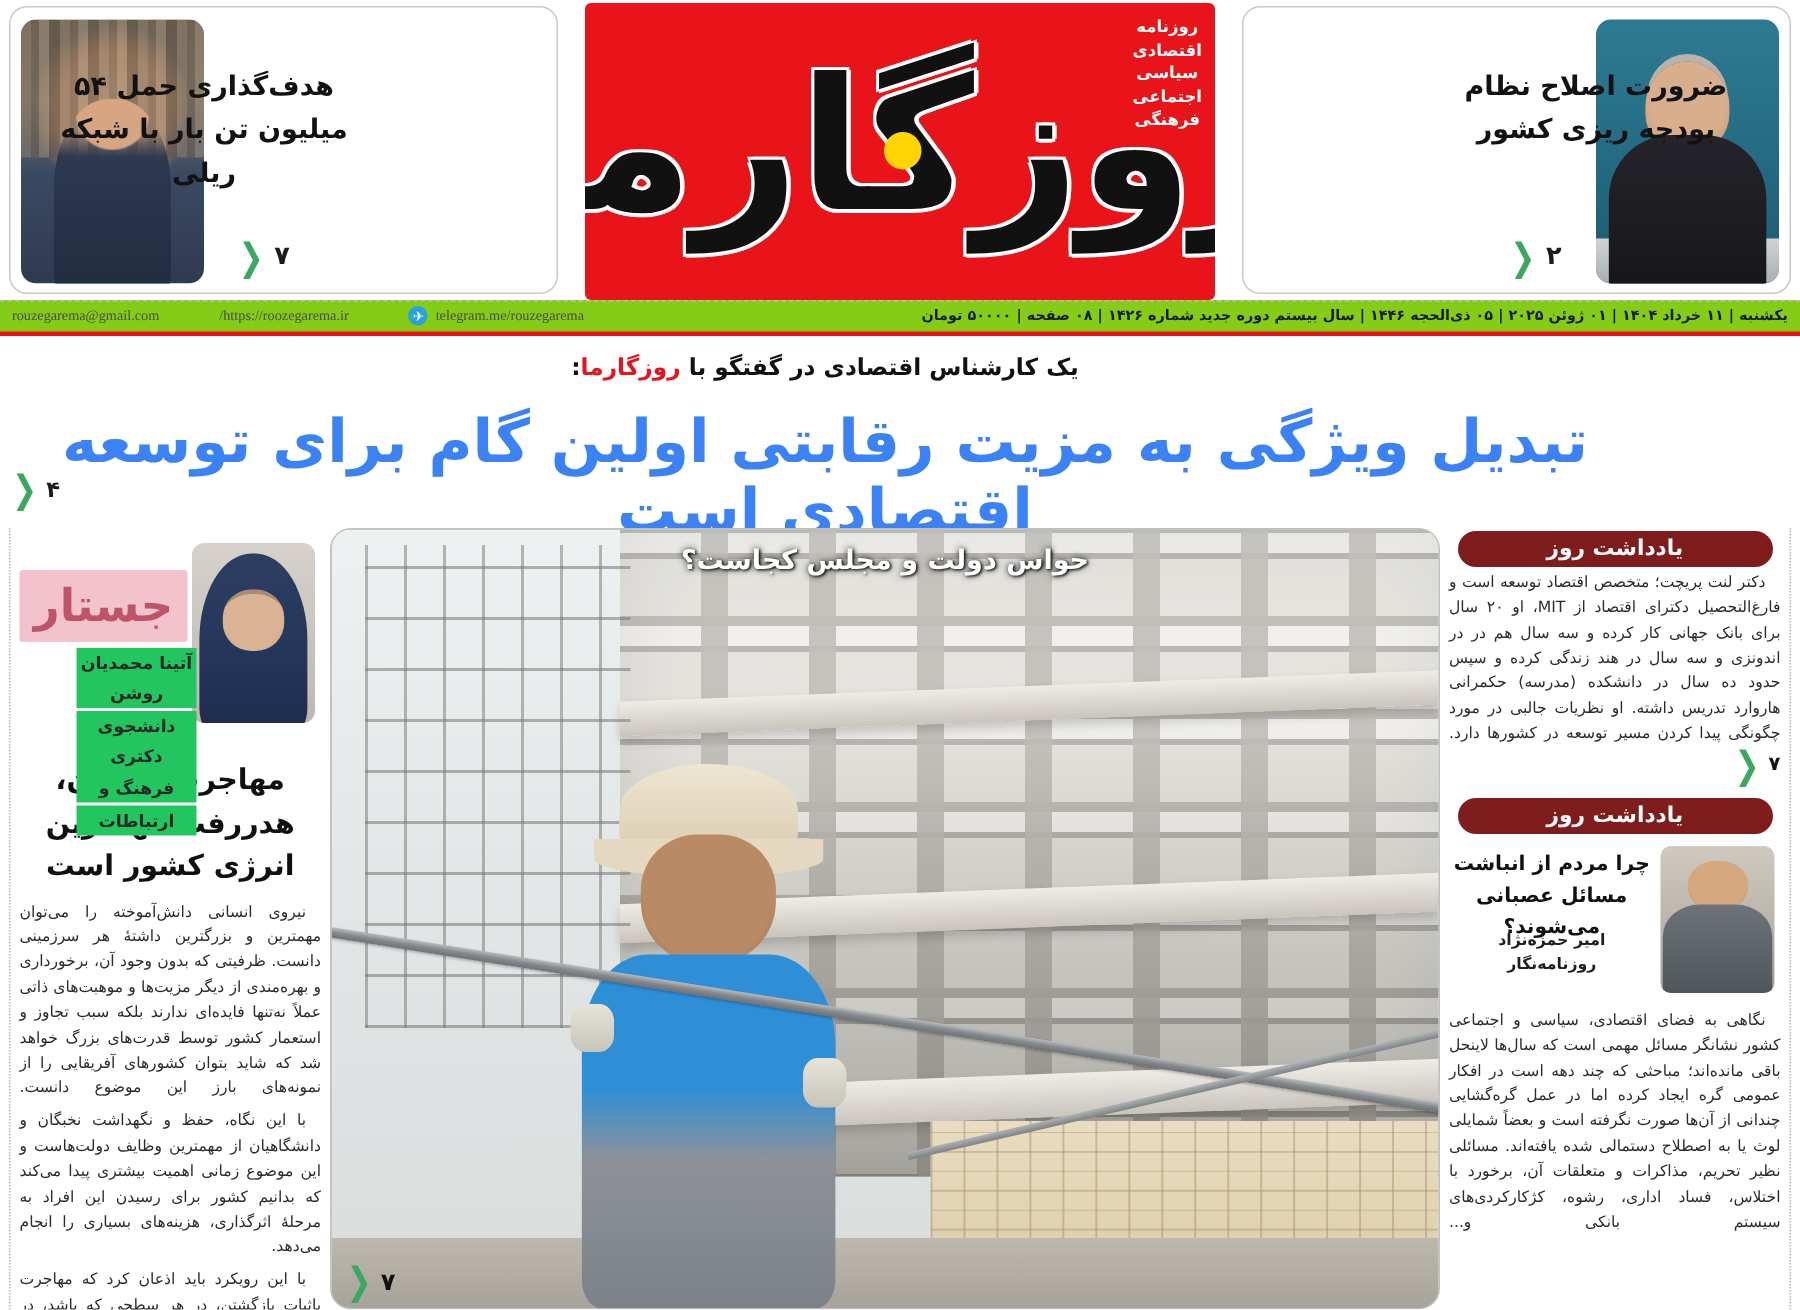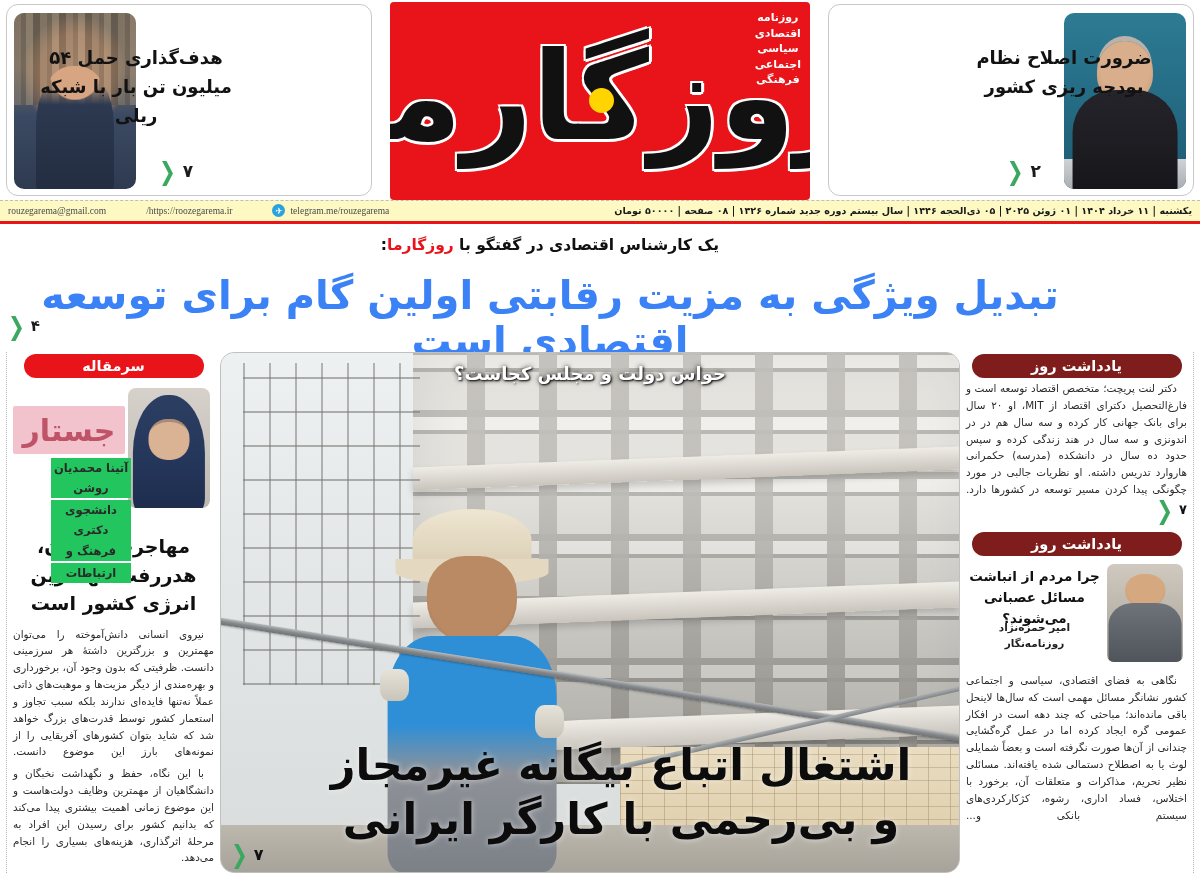--- a/index.html
+++ b/index.html
@@ -117,21 +117,21 @@
   .np-dot {
     position: absolute; left: 199px; top: 86px;
     width: 25px; height: 25px; border-radius: 50%;
     background: #ffd400;
   }
 
   
   .infobar {
     position: absolute; left: 0; top: 200px; width: 1200px; height: 24px;
     border-top: 1px dashed #bdbdbd; border-bottom: 3px solid #e8141a;
-    background: #fef9c3;
+    background: #84cc16;
   }
   .contact {
     position: absolute; left: 8px; top: 3px;
     display: flex; align-items: center; gap: 40px;
     direction: ltr; font-size: 9.5px; color: #4a4a4a;
     font-family: "Liberation Serif", serif;
   }
   .tg-icon {
     display:inline-flex; align-items:center; justify-content:center;
     width: 13px; height: 13px; border-radius: 50%;
@@ -450,21 +450,20 @@
     <div class="lead-title">تبدیل ویژگی به مزیت رقابتی اولین گام برای توسعه اقتصادی است</div>
     <div class="lead-page">
       <span>۴</span>
       <span class="chev">❮</span>
     </div>
   </div>
 
   <div class="body-row">
 
     <div class="col-edit">
-      <div class="sec-badge">سرمقاله</div>
 
       <div class="edit-head">
         <div class="edit-photo"></div>
         <div class="jostar">جستار</div>
         <div class="edit-byline">
           <div>آتینا محمدیان روشن</div>
           <div>دانشجوی دکتری فرهنگ و</div>
           <div>ارتباطات</div>
         </div>
       </div>
@@ -494,24 +493,20 @@
           <div class="w-face"></div>
           <div class="w-body"></div>
           <div class="w-glove-l"></div>
           <div class="w-glove-r"></div>
         </div>
         <div class="rebar"></div>
         <div class="rebar2"></div>
       </div>
 
       <div class="photo-kicker">حواس دولت و مجلس کجاست؟</div>
-      <div class="photo-title">
-        <div>اشتغال اتباع بیگانه غیرمجاز</div>
-        <div>و بی‌رحمی با کارگر ایرانی</div>
-      </div>
       <div class="photo-page">
         <span>۷</span>
         <span class="chev">❮</span>
       </div>
     </div>
 
     <div class="col-notes">
 
       <div class="note-block">
         <div class="note-badge">یادداشت روز</div>

